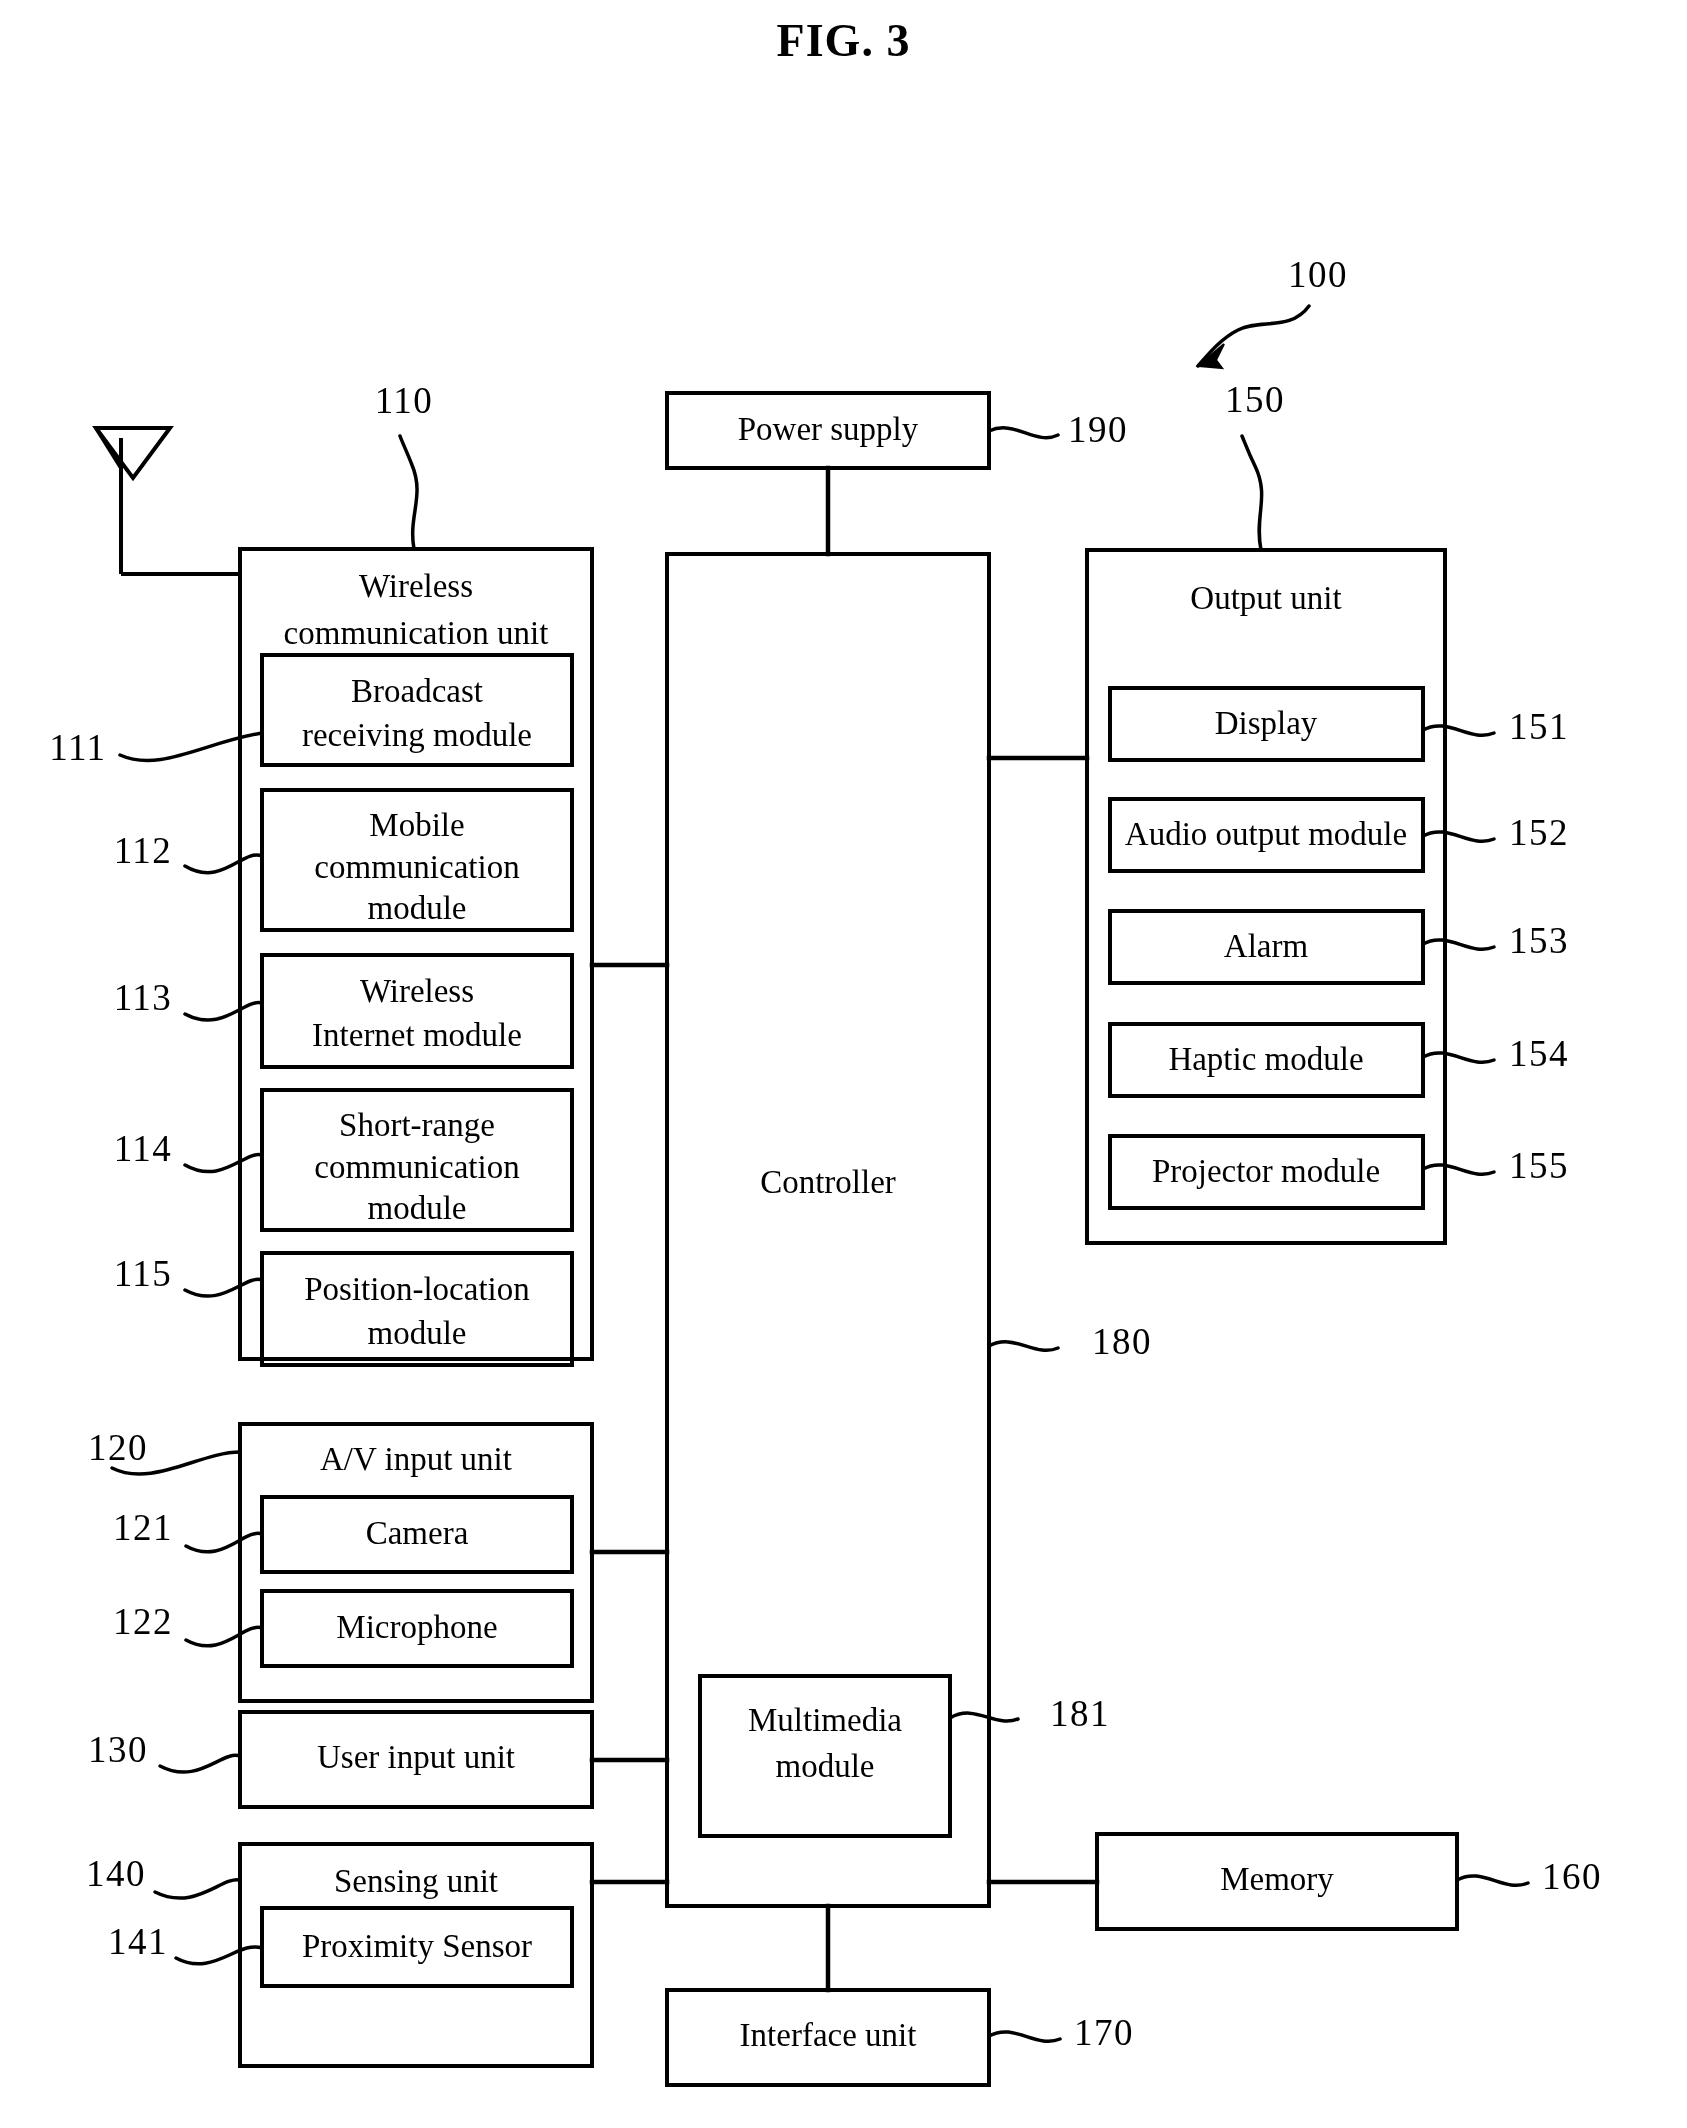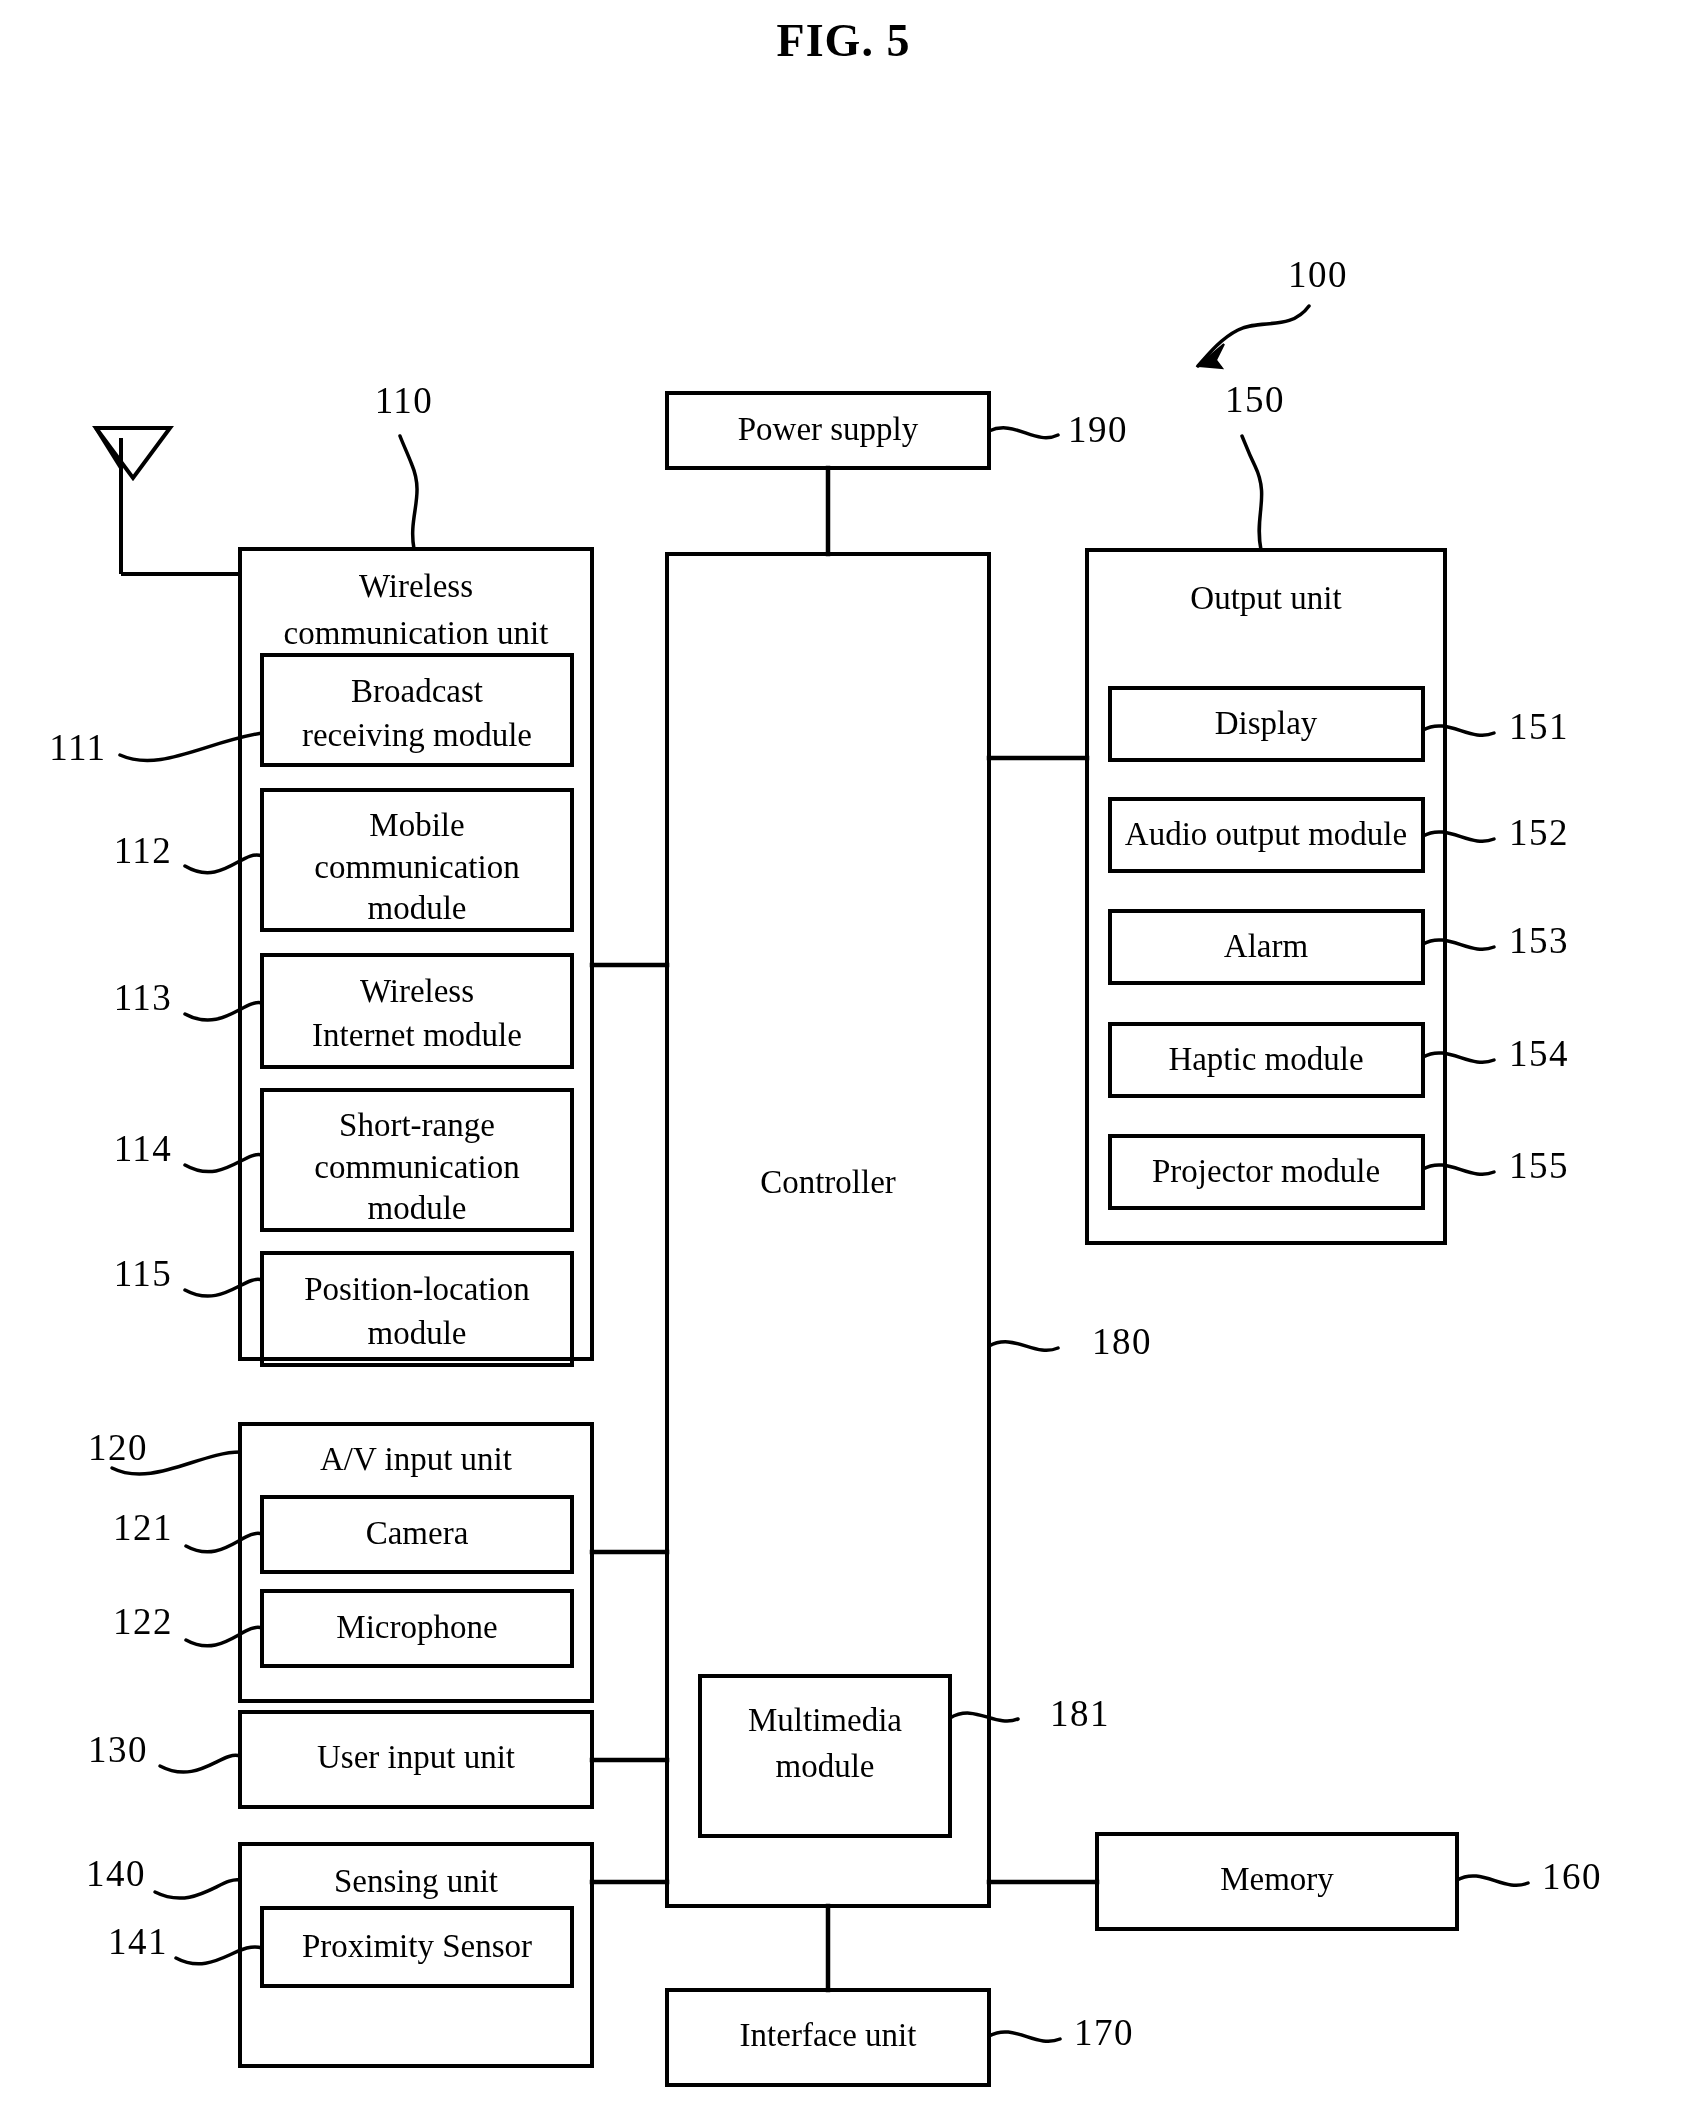--- a/index.html
+++ b/index.html
@@ -71,21 +71,21 @@
     font-size: 37px;
     text-anchor: middle;
     dominant-baseline: middle;
     fill: #000000;
     letter-spacing: 1.5px;
   }
 </style>
 </head>
 <body>
 
-<div id="figure-title">FIG. 5</div>
+<div id="figure-title">FIG. 3</div>
 
 <svg id="diagram" width="1687" height="2128" viewBox="0 0 1687 2128" xmlns="http://www.w3.org/2000/svg">
 
   <g>
     <text class="refnum" x="1318" y="279">100</text>
     <path class="lead" d="M1309,306 C1290,332 1260,318 1238,330 C1222,338 1210,352 1198,366"></path>
     <path d="M1198,366 L1224,344 L1216,360 L1222,368 Z" fill="#000" stroke="#000" stroke-width="2"></path>
   </g>
 
   <g>

